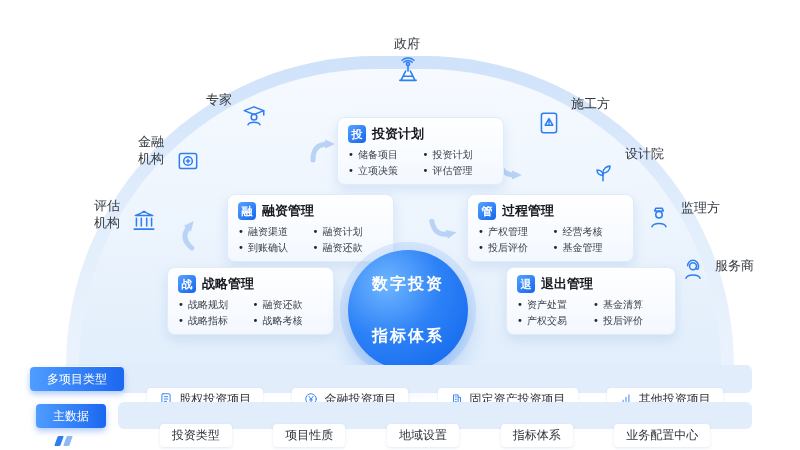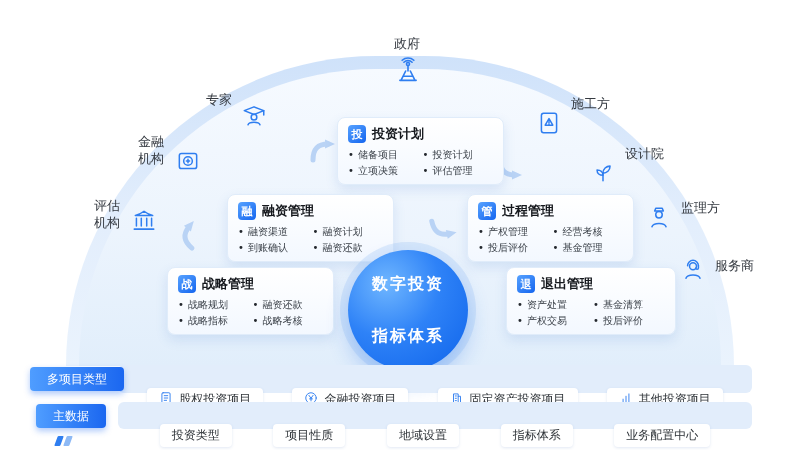--- a/index.html
+++ b/index.html
@@ -52,21 +52,21 @@
   .tag{position:absolute;height:24px;display:flex;align-items:center;padding:0 17px;
     background:linear-gradient(90deg,#4f9dff,#1b67f0);color:#fff;font-size:12px;
     border-radius:4px;box-shadow:0 3px 6px rgba(27,103,240,.35);}
   .tag::before{content:"";position:absolute;left:-5px;top:5px;width:7px;height:14px;
     background:#1b5fd8;transform:skewX(-18deg);border-radius:2px;z-index:-1;}
   .band{position:absolute;left:118px;width:634px;background:#e2edfb;border-radius:6px;
     display:flex;align-items:center;justify-content:space-evenly;}
   .band.r1{top:365px;height:28px;}
   .band.r2{top:402px;height:27px;}
   .pill{background:#fff;border-radius:4px;padding:3px 12px;font-size:12px;color:#2e3338;
-    display:flex;gap:6px;white-space:nowrap;
+    display:flex;align-items:center;gap:6px;white-space:nowrap;
     box-shadow:0 1px 3px rgba(90,130,190,.18);margin-top:40px;}
   .pill svg{display:block;stroke:#2f7ef0;fill:none;stroke-width:1.6;
     stroke-linecap:round;stroke-linejoin:round;}
 
   .decor{position:absolute;left:56px;top:436px;display:flex;gap:3px;}
   .decor i{width:6px;height:10px;background:#2f7ef0;transform:skewX(-20deg);
     border-radius:1px;display:block;}
   .decor i:last-child{background:#8db9f5;}
 </style>
 </head>

